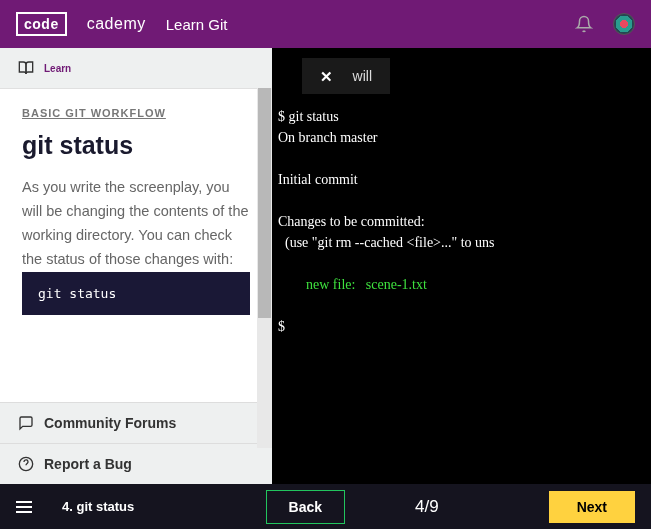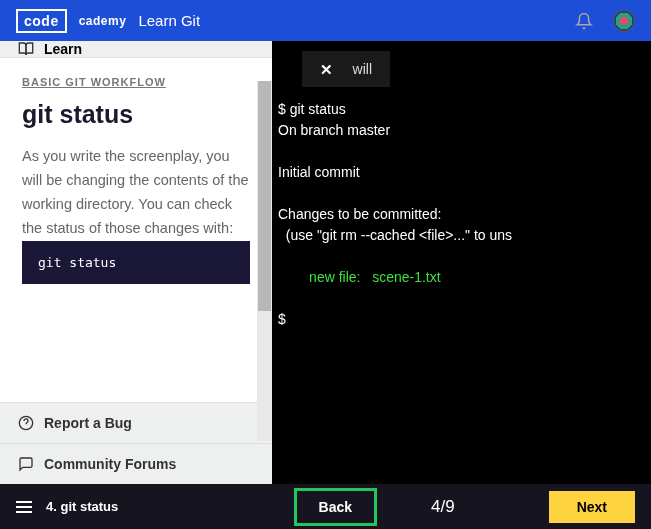--- a/index.html
+++ b/index.html
@@ -1,49 +1,49 @@
 <!DOCTYPE html>
 <html><head>
 <meta charset="utf-8">
 <style>
 * { margin: 0; padding: 0; box-sizing: border-box; }
 body { font-family: -apple-system, BlinkMacSystemFont, "Segoe UI", Arial, sans-serif; background: #000; width: 651px; height: 529px; overflow: hidden; display: flex; flex-direction: column; }
-.topbar { background: #1d4ed8; height: 41px; display: flex; align-items: center; padding: 0 16px; }
+.topbar { background: #701a75; height: 48px; display: flex; align-items: center; padding: 0 16px; }
 .logo { display: flex; align-items: center; gap: 0; }
 .logo-box { border: 2px solid #fff; padding: 2px 6px; color: #fff; font-weight: 700; font-size: 14px; letter-spacing: 0.5px; }
-.logo-rest { color: #fff; font-weight: 700; font-size: 12px; letter-spacing: 0.5px; padding: 2px 12px; }
+.logo-rest { color: #fff; font-weight: 400; font-size: 16px; letter-spacing: 0.5px; padding: 2px 20px; }
 .topbar-title { flex: 1; text-align: left; color: #fff; font-size: 15px; }
 .topbar-icons { display: flex; align-items: center; gap: 20px; }
 .bell-icon svg { display: block; }
 .avatar { width: 22px; height: 22px; border-radius: 50%; background: radial-gradient(circle at center, #e84a5f 30%, #2a9d8f 30% 60%, #264653 60%); border: 1px solid #555; }
 .main { flex: 1; display: flex; overflow: hidden; }
 .sidebar { width: 272px; background: #fff; display: flex; flex-direction: column; position: relative; }
-.learn-tab { background: #eef0f0; padding: 0 18px; display: flex; align-items: center; gap: 10px; border-bottom: 1px solid #e0e0e0; color: #000000; font-weight: 600; font-size: 14px; }
+.learn-tab { background: #eef0f0; padding: 12px 18px; display: flex; align-items: center; gap: 10px; border-bottom: 1px solid #e0e0e0; color: #701a75; font-weight: 600; font-size: 10px; }
 .lesson-body { padding: 18px 22px; flex: 1; overflow: hidden; }
 .lesson-category { color: #777; font-size: 11px; letter-spacing: 1px; font-weight: 600; margin-bottom: 12px; text-decoration: underline; }
 .lesson-title { color: #1a1a2e; font-size: 25px; font-weight: 700; margin-bottom: 16px; }
 .lesson-text { color: #666; font-size: 14.5px; line-height: 1.65; }
 .code-block { background: #1a1836; color: #fff; font-family: "Consolas", monospace; font-size: 13px; padding: 14px 16px; }
 .sidebar-footer { margin-top: auto; }
 .sidebar-link { background: #eef0f0; border-top: 1px solid #ddd; padding: 12px 18px; display: flex; align-items: center; gap: 10px; color: #333; font-size: 14px; font-weight: 600; }
 .scrollbar-track { position: absolute; right: 0; top: 40px; width: 15px; height: 360px; background: #e8e8e8; }
 .scrollbar-thumb { position: absolute; right: 1px; top: 40px; width: 13px; height: 230px; background: #b8b8b8; }
 .terminal-area { flex: 1; background: #000; display: flex; flex-direction: column; overflow: hidden; }
 .tab-bar { background: #000; padding: 10px 0 0 30px; }
 .term-tab { background: #1a1a1a; display: inline-flex; align-items: center; gap: 20px; padding: 10px 18px; color: #ddd; font-size: 14px; }
 .term-tab-close { color: #fff; font-size: 15px; line-height: 1; font-weight: bold; }
-.terminal { flex: 1; padding: 12px 17px 12px 6px; font-family: Liberation Sans, sans-serif; font-size: 14px; color: #fff; line-height: 1.5; white-space: pre; overflow: hidden; }
+.terminal { flex: 1; padding: 12px 17px 12px 6px; font-family: Liberation Serif, serif; font-size: 14px; color: #fff; line-height: 1.5; white-space: pre; overflow: hidden; }
 .terminal .green { color: #3ee03e; }
-.bottombar { background: #15141f; height: 45px; display: flex; align-items: center; padding: 0 16px; gap: 14px; }
+.bottombar { background: #15141f; height: 45px; display: flex; align-items: center; padding: 0 16px; gap: 30px; }
 .menu-icon { display: flex; flex-direction: column; gap: 3px; }
 .menu-icon span { width: 16px; height: 2px; background: #fff; }
 .lesson-label { color: #fff; font-size: 13px; font-weight: 600; }
 .bottombar-spacer { flex: 1; }
 .btn { font-size: 14px; font-weight: 600; padding: 8px 22px; cursor: pointer; }
-.btn-back { background: transparent; color: #fff; border: 3px solid #22c55e; }
+.btn-back { background: transparent; color: #fff; border: 1px solid #22c55e; }
 .progress { color: #fff; font-size: 17px; margin: 0 80px 0 40px; }
 .btn-next { background: #ffd23f; color: #000; border: none; padding: 8px 28px; }
 </style>
 </head>
 <body>
 
 <div class="topbar">
   <div class="logo">
     <span class="logo-box">code</span>
     <span class="logo-rest">cademy</span>
@@ -73,31 +73,31 @@
       <div class="lesson-category">BASIC GIT WORKFLOW</div>
       <div class="lesson-title">git status</div>
       <div class="lesson-text">As you write the screenplay, you will be changing the contents of the working directory. You can check the status of those changes with:</div>
       <div class="code-block">git status</div>
     </div>
     <div class="scrollbar-track"></div>
     <div class="scrollbar-thumb"></div>
     <div class="sidebar-footer">
       <div class="sidebar-link">
         <svg width="16" height="16" viewBox="0 0 24 24" fill="none" stroke="#333" stroke-width="2">
+            <path d="M21 15a2 2 0 0 1-2 2H7l-4 4V5a2 2 0 0 1 2-2h14a2 2 0 0 1 2 2z"></path>
+          </svg>
+        <span>Community Forums</span>
+      </div>
+      <div class="sidebar-link">
+        <svg width="16" height="16" viewBox="0 0 24 24" fill="none" stroke="#333" stroke-width="2">
             <circle cx="12" cy="12" r="10"></circle>
             <path d="M9 9a3 3 0 1 1 5 2c-1 1-2 1-2 3"></path>
             <line x1="12" y1="17" x2="12" y2="17"></line>
           </svg>
         <span>Report a Bug</span>
-      </div>
-      <div class="sidebar-link">
-        <svg width="16" height="16" viewBox="0 0 24 24" fill="none" stroke="#333" stroke-width="2">
-            <path d="M21 15a2 2 0 0 1-2 2H7l-4 4V5a2 2 0 0 1 2-2h14a2 2 0 0 1 2 2z"></path>
-          </svg>
-        <span>Community Forums</span>
       </div>
     </div>
   </div>
 
   <div class="terminal-area">
     <div class="tab-bar">
       <div class="term-tab">
         <span class="term-tab-close">✕</span>
         <span>will</span>
       </div>

